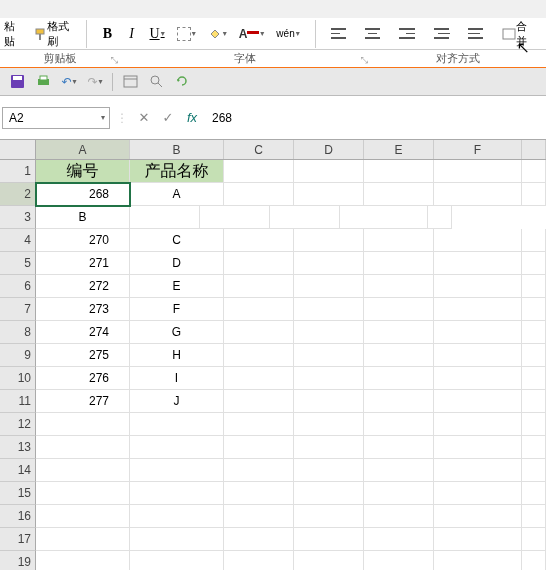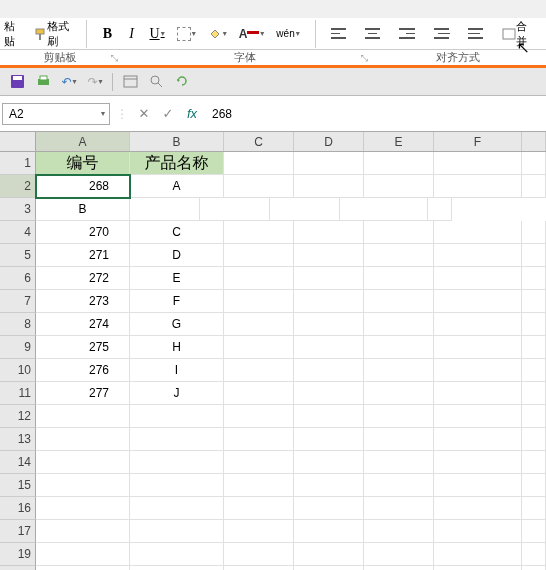--- a/index.html
+++ b/index.html
@@ -13,28 +13,28 @@
   .btn { display:inline-flex; align-items:center; justify-content:center; min-width:18px; height:20px; padding:0 3px; cursor:pointer; }
   .bold { font-weight:bold; font-family:"Times New Roman"; font-size:14px; }
   .italic { font-style:italic; font-family:"Times New Roman"; font-size:14px; }
   .underline { text-decoration:underline; font-family:"Times New Roman"; font-size:14px; }
   .dd { font-size:8px; color:#666; margin-left:1px; }
   .color-box { width:14px; height:14px; border:1px solid #999; display:inline-block; }
   .align-tools { display:flex; align-items:flex-end; gap:13px; padding:0 6px;font-family:Liberation Serif, serif; }
   .align-icon { width:16px; height:14px; display:flex; flex-direction:column; justify-content:space-around; }
   .align-icon span { height:1.5px; background:#555; }
   
-  .ribbon-labels { background:#fff; height:18px; display:flex; border-bottom:3px solid #f97316; font-size:11px; color:#555; }
+  .ribbon-labels { background:#fff; height:18px; display:flex; border-bottom:1px solid #f97316; font-size:11px; color:#555; }
   .label-section { display:flex; align-items:center; justify-content:center; position:relative; }
   .label-section .corner { position:absolute; right:2px; bottom:1px; font-size:9px; color:#888; }
   
   .qat { background:#e8e8e8; height:28px; display:flex; align-items:center; gap:8px; padding:0 8px; border-bottom:1px solid #bbb; }
   .qat .icon { width:18px; height:18px; display:flex; align-items:center; justify-content:center; cursor:pointer; }
   
-  .formula-bar { background:#fff; height:36px; display:flex; align-items:center; border-bottom:1px solid #aaa; }
+  .formula-bar { background:#fff; height:44px; display:flex; align-items:center; border-bottom:1px solid #aaa; }
   .name-box { width:108px; height:22px; border:1px solid #aaa; background:#fff; display:flex; align-items:center; padding:0 6px; margin:0 2px; font-size:12px; position:relative; }
   .name-box .dd-arrow { position:absolute; right:4px; font-size:8px; color:#666; }
   .fb-btn { width:24px; height:22px; display:flex; align-items:center; justify-content:center; color:#888; cursor:pointer; font-size:13px; }
   .fb-input { flex:1; height:22px; border:none; padding:0 8px; font-size:12px; font-family:inherit; outline:none; }
   
   .sheet { position:relative; background:#fff; }
   .col-headers { display:flex; height:20px; background:#e8e8e8; border-bottom:1px solid #aaa; }
   .corner-cell { width:36px; border-right:1px solid #aaa; background:#e8e8e8; }
   .col-h { border-right:1px solid #ccc; display:flex; align-items:center; justify-content:center; color:#444; font-size:12px; background:#e8e8e8; }
   .col-h.sel { background:#d0d8c8; }

